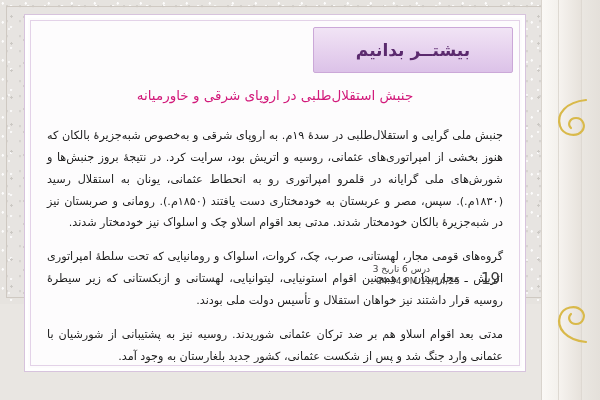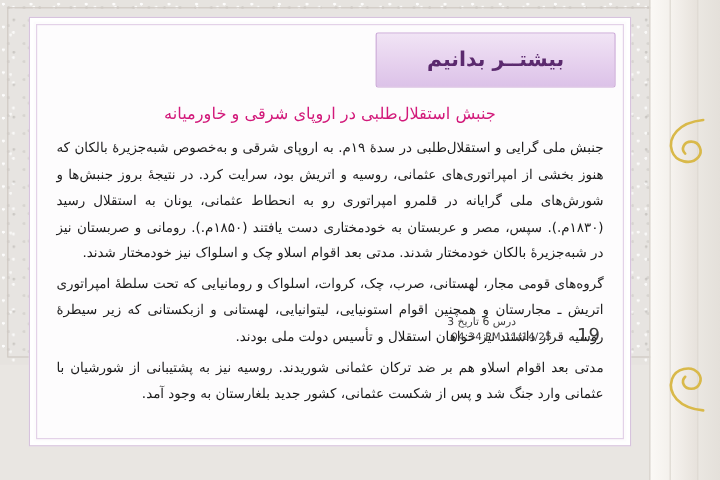--- a/index.html
+++ b/index.html
@@ -131,21 +131,21 @@
     top: 98px;
     left: 22px;
     right: 22px;
     direction: rtl;
     text-align: justify;
     color: #1c1c1c;
     font-size: 11.2px;
     line-height: 1.95;
   }
   .body p {
-    margin: 0 0 4px 0;
+    margin: 12px 0 4px 0;
     text-align: justify;
     text-justify: inter-word;
   }
   .body p.last { text-align: justify; }
 
   
   .footer {
     position: absolute;
     left: 0;
     right: 0;

